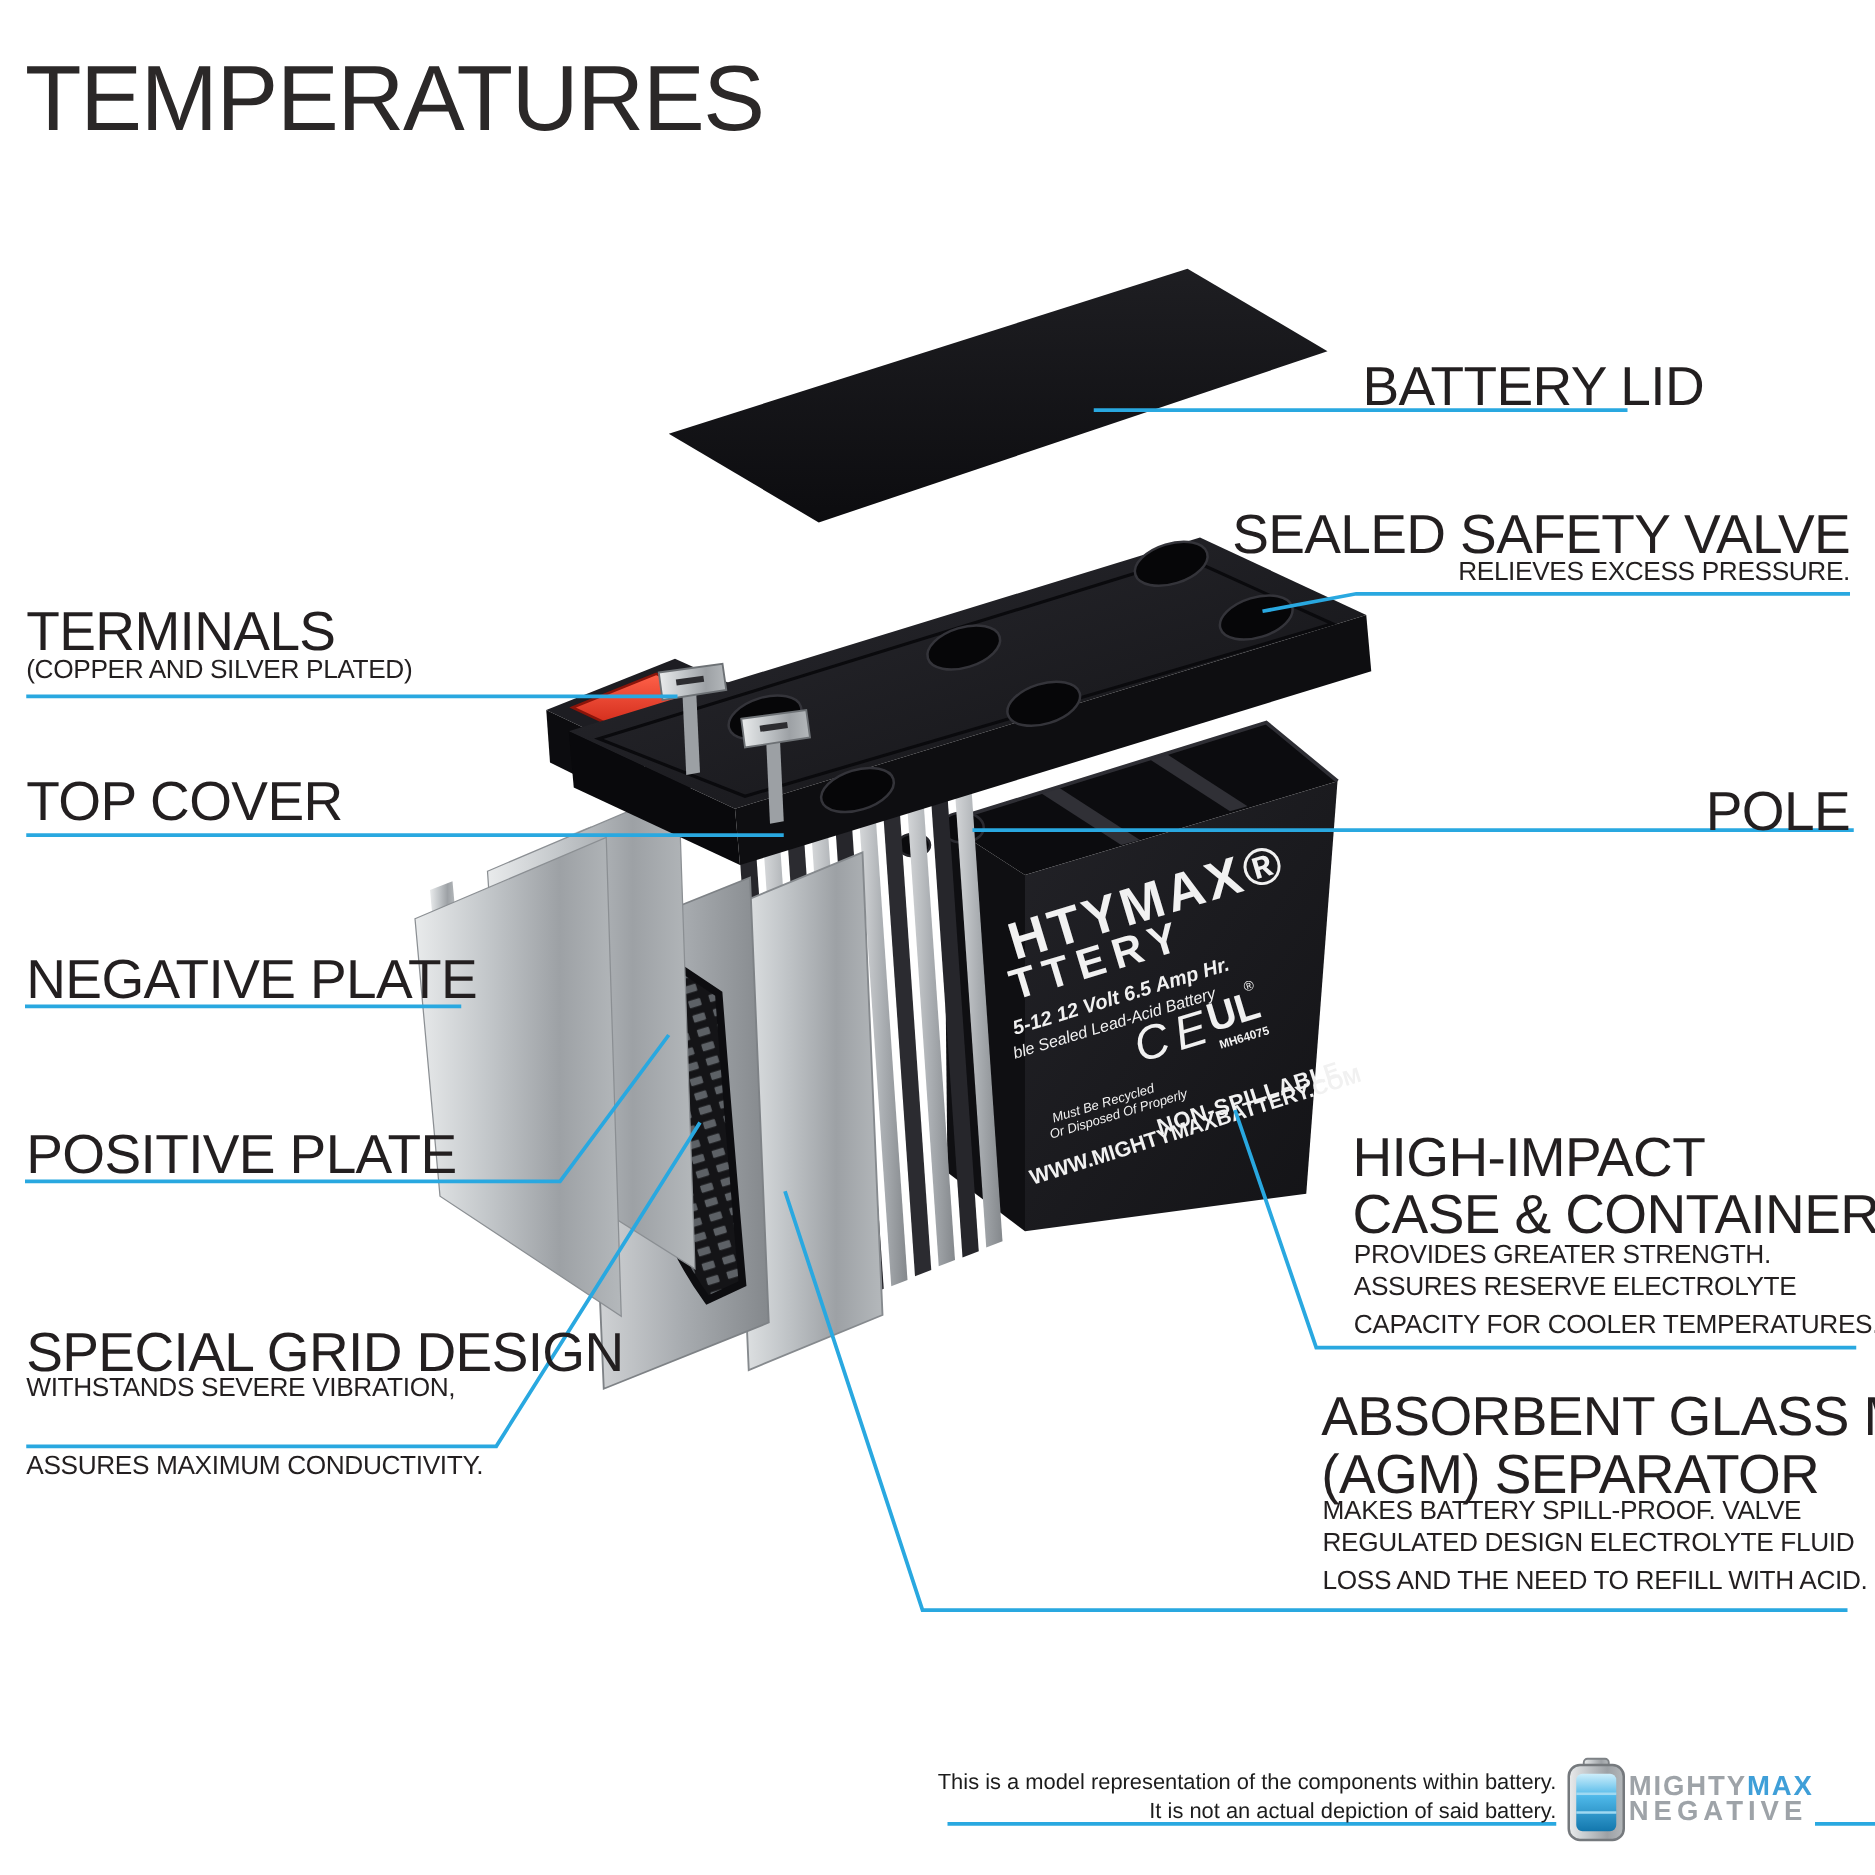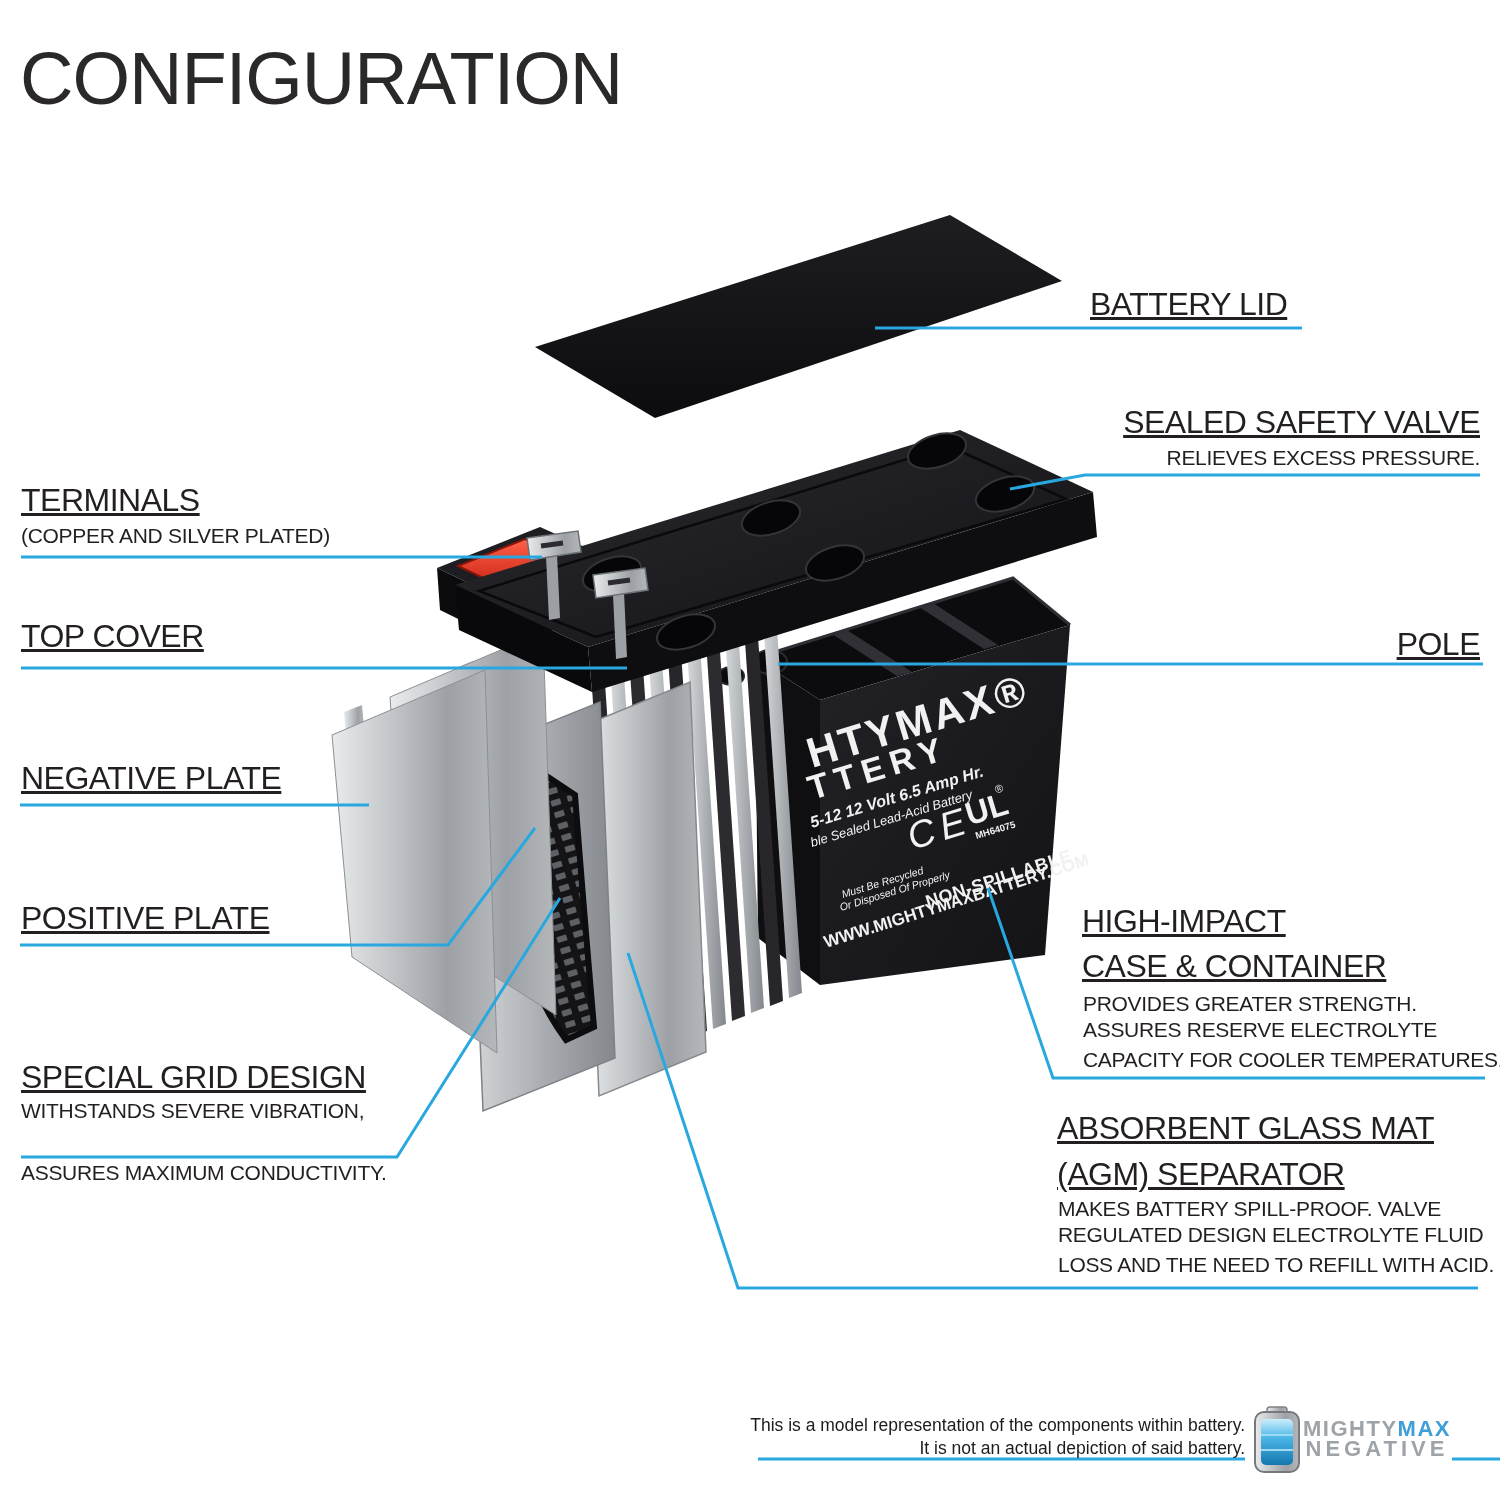--- a/index.html
+++ b/index.html
@@ -1,29 +1,29 @@
 <!DOCTYPE html>
 <html><head>
 <meta charset="utf-8">
 <style>
   html,body{margin:0;padding:0;background:#ffffff;}
   body{width:1500px;height:1500px;position:relative;overflow:hidden;
        font-family:"Liberation Sans", sans-serif;color:#231f20;}
   .stage{position:absolute;left:0;top:0;width:1500px;height:1500px;}
   svg.art{position:absolute;left:0;top:0;}
   .lbl{position:absolute;white-space:nowrap;line-height:1;color:#231f20;}
-  .main{font-size:32px;letter-spacing:-0.5px;font-weight:400;text-decoration:underline;}
+  .main{font-size:44px;letter-spacing:-0.5px;font-weight:400;}
   .sub{font-size:21px;letter-spacing:-0.3px;font-weight:400;}
   .title{position:absolute;left:20px;top:36px;font-size:74px;letter-spacing:-1px;
          font-weight:400;color:#2b2828;}
   .right-align{text-align:right;}
   .disclaimer{position:absolute;right:255px;top:1414px;text-align:right;
               font-size:17.5px;line-height:23px;color:#1c1c1c;}
   .logo-text{position:absolute;left:1303px;top:1419px;line-height:20px;
-             font-weight:bold;font-size:22px;letter-spacing:1.5px;text-align:center;}
+             font-weight:bold;font-size:22px;letter-spacing:1.5px;}
   .logo-text .gray{color:#9ea3a8;}
   .logo-text .blue{color:#3f9fd8;}
   .logo-text .battery-line{letter-spacing:4px;color:#9ea3a8;}
 </style>
 </head>
 <body>
 
 <div class="stage">
 
   <svg class="art" width="1500" height="1500" viewBox="0 0 1500 1500">
@@ -181,21 +181,21 @@
 
     <g>
       <rect x="1267" y="1407" width="20" height="10" rx="3" fill="url(#metal)" stroke="#7e8286" stroke-width="1.5"></rect>
       <rect x="1255" y="1412" width="44" height="60" rx="9" fill="url(#metal)" stroke="#75797d" stroke-width="2"></rect>
       <rect x="1261" y="1419" width="32" height="46" rx="5" fill="url(#blueCell)"></rect>
       <line x1="1261" y1="1435" x2="1293" y2="1435" stroke="#9fd9f2" stroke-width="2"></line>
       <line x1="1261" y1="1450" x2="1293" y2="1450" stroke="#9fd9f2" stroke-width="2"></line>
     </g>
   </svg>
 
-  <div class="title">CONFIGURATION</div>
+  <div class="title">TEMPERATURES</div>
 
   <div class="lbl main" style="left:21px;top:484px;">TERMINALS</div>
   <div class="lbl sub" style="left:21px;top:525px;">(COPPER AND SILVER PLATED)</div>
 
   <div class="lbl main" style="left:21px;top:620px;">TOP COVER</div>
 
   <div class="lbl main" style="left:21px;top:762px;">NEGATIVE PLATE</div>
 
   <div class="lbl main" style="left:21px;top:902px;">POSITIVE PLATE</div>
 

